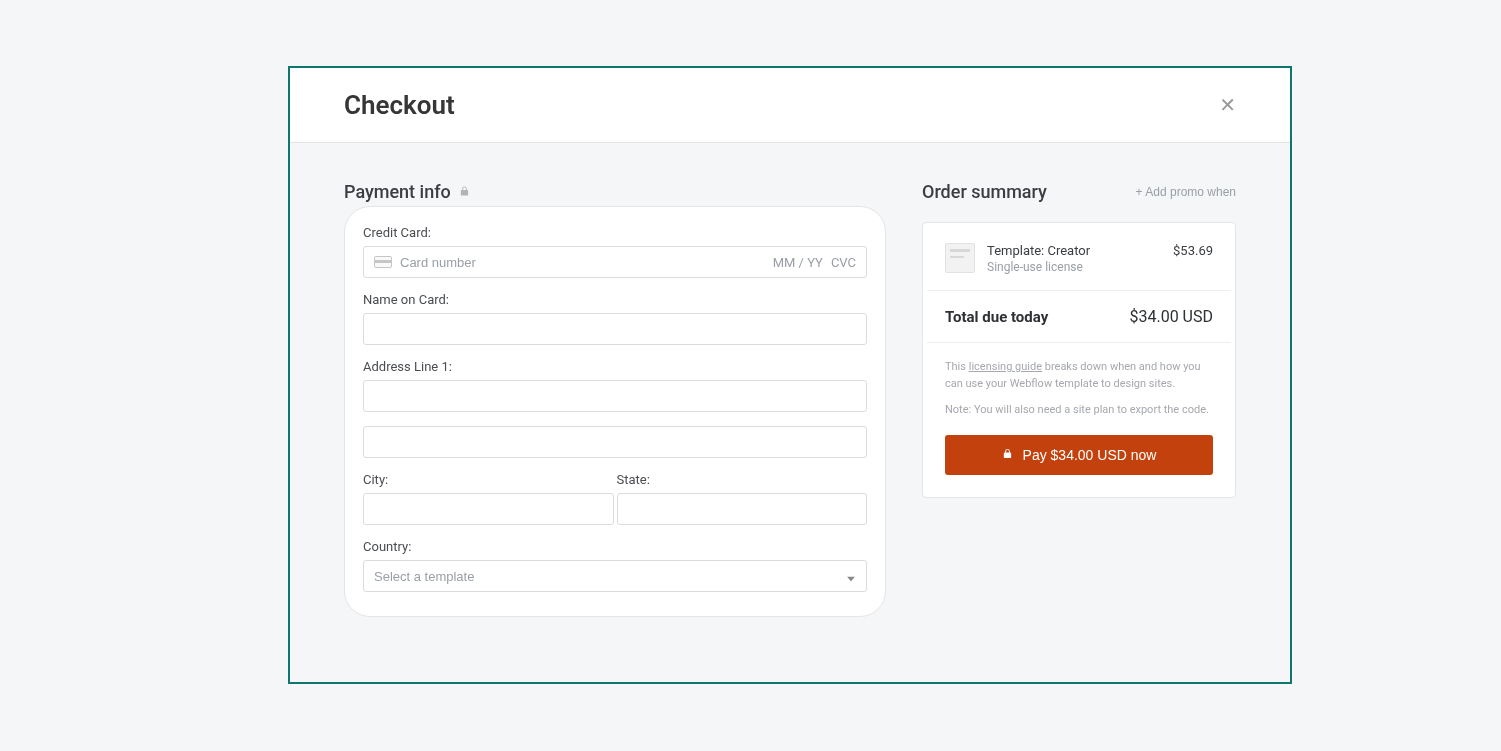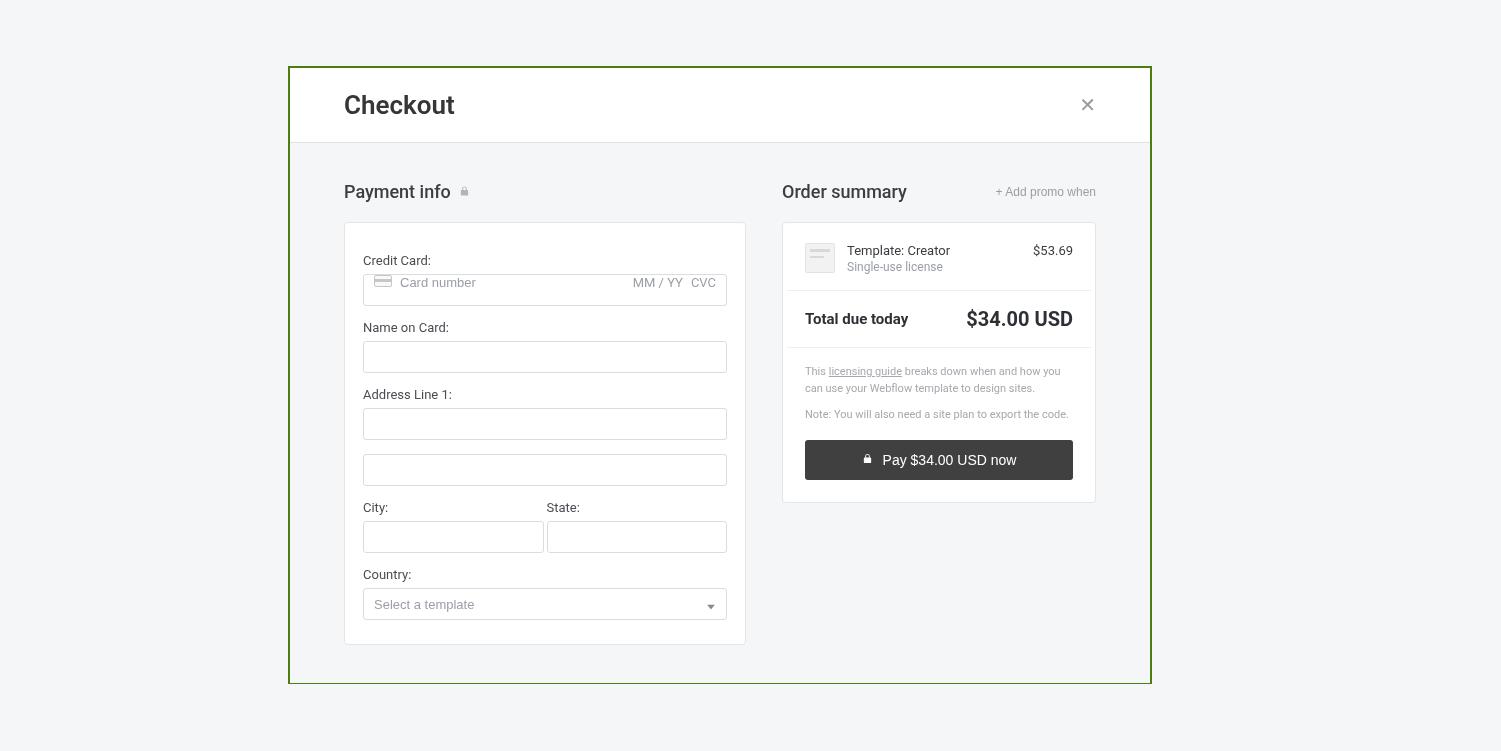--- a/index.html
+++ b/index.html
@@ -8,24 +8,24 @@
     background: #f5f6f7;
     width: 1501px;
     height: 751px;
     position: relative;
     color: #333;
   }
   .modal {
     position: absolute;
     left: 288px;
     top: 66px;
-    width: 864px;
+    width: 1004px;
     height: 618px;
     background: #fff;
-    border: 2px solid #4d7c0f;
+    border: 2px solid #0f766e;
     display: flex;
     flex-direction: column;
   }
   .modal-header {
     display: flex;
     align-items: center;
     justify-content: space-between;
     padding: 22px 54px;
     border-bottom: 1px solid #e3e3e3;
   }
@@ -49,53 +49,53 @@
     display: flex;
     gap: 36px;
     align-items: flex-start;
   }
   .left-col { flex: 1; }
   .right-col { width: 314px; }
   .section-head {
     display: flex;
     align-items: center;
     gap: 8px;
-    margin-bottom: 20px;
+    margin-bottom: 4px;
   }
   .section-title {
     font-size: 18px;
     font-weight: 500;
     color: #3a3d42;
   }
   .lock-small svg { width: 11px; height: 12px; fill: #b4b4b4; }
   .panel {
     background: #fff;
     border: 1px solid #e5e5e5;
     border-radius: 4px;
   }
-  .form-panel { padding: 30px 18px 24px; }
+  .form-panel { padding: 18px 18px 24px; border-radius: 26px; }
   .field { margin-bottom: 14px; }
   .field-label {
     display: block;
     font-size: 13px;
     color: #4a4d52;
     margin-bottom: 6px;
   }
   .text-input {
     width: 100%;
     height: 32px;
     border: 1px solid #dcdcdc;
     border-radius: 3px;
     padding: 0 10px;
     font-size: 13px;
     color: #333;
   }
   .cc-wrap {
     display: flex;
-    align-items: flex-start;
+    align-items: center;
     height: 32px;
     border: 1px solid #dcdcdc;
     border-radius: 3px;
     padding: 0 10px;
     gap: 8px;
   }
   .cc-icon {
     width: 18px; height: 12px;
     border: 1px solid #c6c6c6;
     border-radius: 2px;
@@ -192,21 +192,21 @@
   .item-sub { font-size: 12px; color: #9a9fa7; margin-top: 2px; }
   .item-price { font-size: 13px; color: #3a3d42; }
   .order-total {
     display: flex;
     justify-content: space-between;
     align-items: center;
     padding: 16px 18px;
     border-bottom: 1px solid #eee;
   }
   .total-label { font-size: 15px; font-weight: 700; color: #2d3035; }
-  .total-value { font-size: 20px; font-weight: 700; color: #2d3035; text-align: right; }
+  .total-value { font-size: 16px; font-weight: 400; color: #2d3035; text-align: right; }
   .order-note {
     padding: 16px 18px 18px;
   }
   .note-text {
     font-size: 11px;
     color: #a5a8ae;
     line-height: 1.5;
   }
   .note-text a {
     color: #a5a8ae;
@@ -214,21 +214,21 @@
   }
   .note-text + .note-text { margin-top: 10px; }
   .pay-btn {
     display: flex;
     align-items: center;
     justify-content: center;
     gap: 10px;
     width: 100%;
     height: 40px;
     margin-top: 16px;
-    background: #404040;
+    background: #c2410c;
     color: #fff;
     border: none;
     border-radius: 3px;
     font-size: 14px;
     cursor: pointer;
   }
   .pay-btn svg { width: 11px; height: 13px; fill: #fff; }
 </style>
 </head>
 <body>

